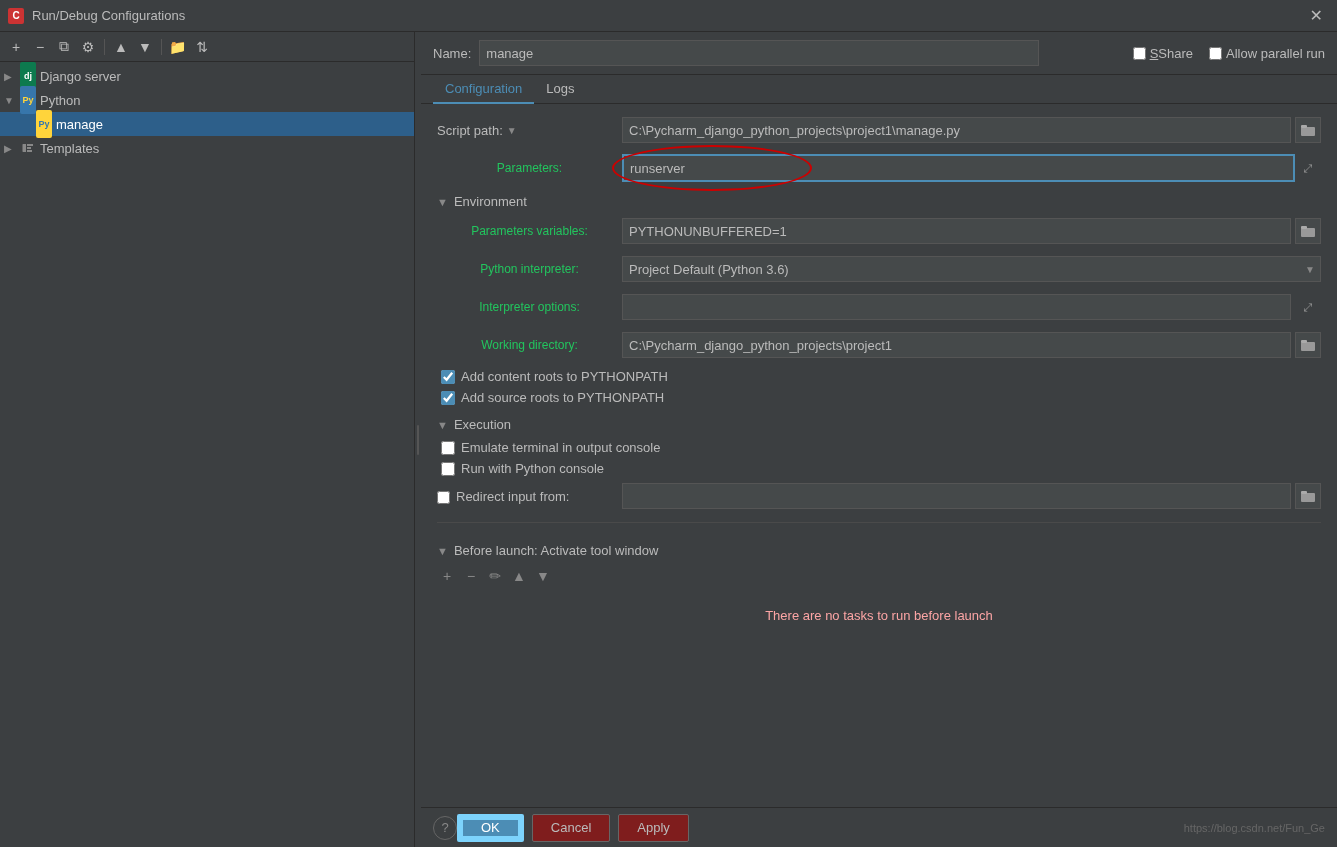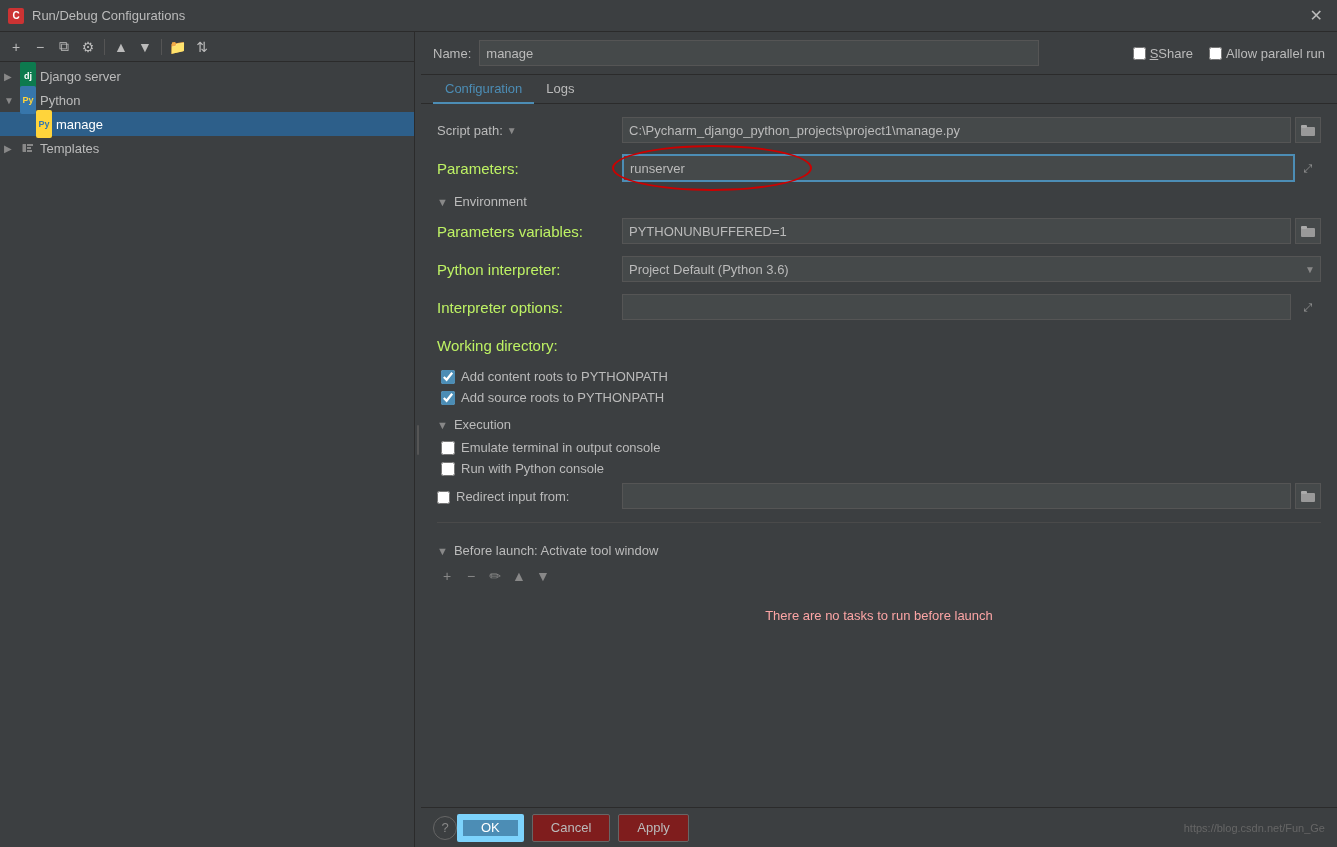--- a/index.html
+++ b/index.html
@@ -241,23 +241,23 @@
 
     .form-row {
       display: flex;
       align-items: center;
       margin-bottom: 10px;
       min-height: 28px;
     }
     .form-label {
       width: 185px;
       flex-shrink: 0;
-      color: #bef264;
-      font-size: 15px;
-      text-align: left;
+      color: #22c55e;
+      font-size: 12px;
+      text-align: center;
     }
     .form-control-wrapper {
       flex: 1;
       display: flex;
       align-items: center;
       gap: 4px;
     }
     .form-input {
       flex: 1;
       background: #45494a;
@@ -658,20 +658,29 @@
       <div class="form-row">
         <span class="form-label">Interpreter options:</span>
         <div class="form-control-wrapper">
           <input class="form-input" type="text" style="">
           <div class="expand-btn">⤢</div>
         </div>
       </div>
 
       <div class="form-row">
         <span class="form-label">Working directory:</span>
+        <div class="form-control-wrapper">
+          <input class="form-input" type="text" value="C:\Pycharm_django_python_projects\project1" style="">
+          <div class="browse-btn">
+            <svg width="14" height="12" viewBox="0 0 14 12">
+                <rect x="0" y="3" width="14" height="9" rx="1" fill="#999"></rect>
+                <rect x="0" y="1" width="6" height="3" rx="1" fill="#aaa"></rect>
+              </svg>
+          </div>
+        </div>
       </div>
 
       <div class="checkbox-row">
         <input type="checkbox" id="content-roots" checked="" style="">
         <label for="content-roots">Add content roots to PYTHONPATH</label>
       </div>
       <div class="checkbox-row">
         <input type="checkbox" id="source-roots" checked="" style="">
         <label for="source-roots">Add source roots to PYTHONPATH</label>
       </div>

